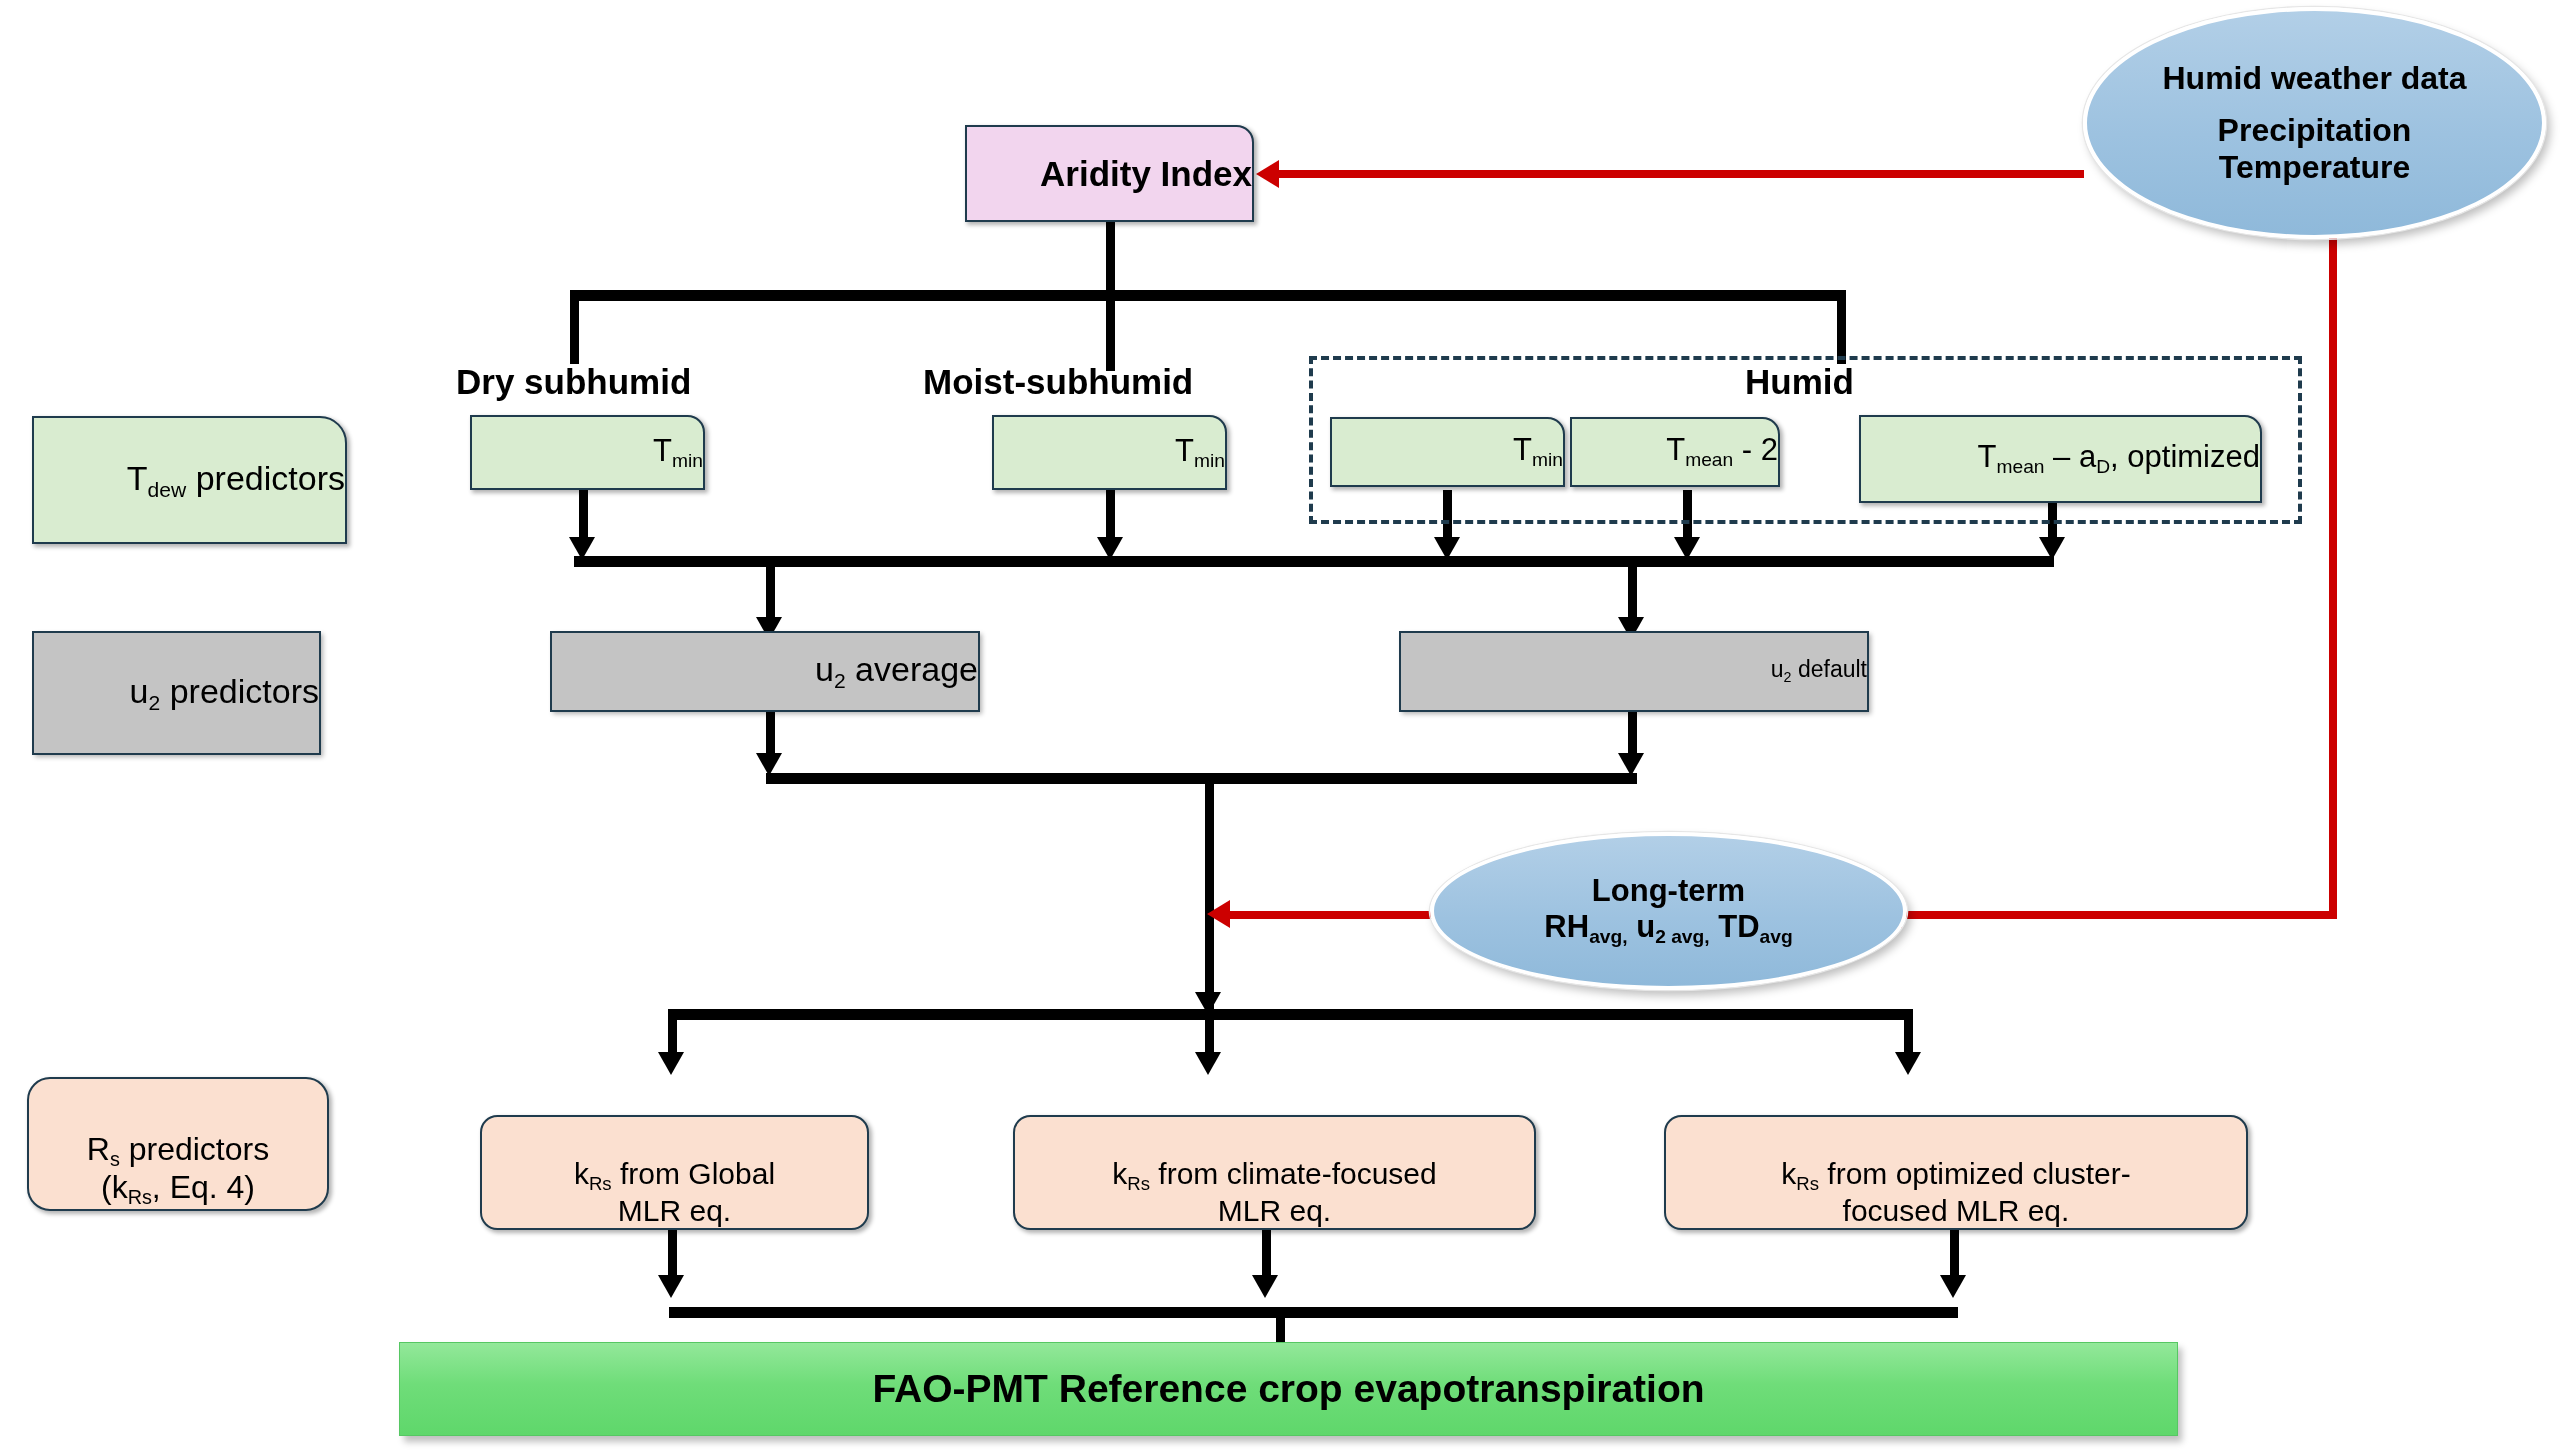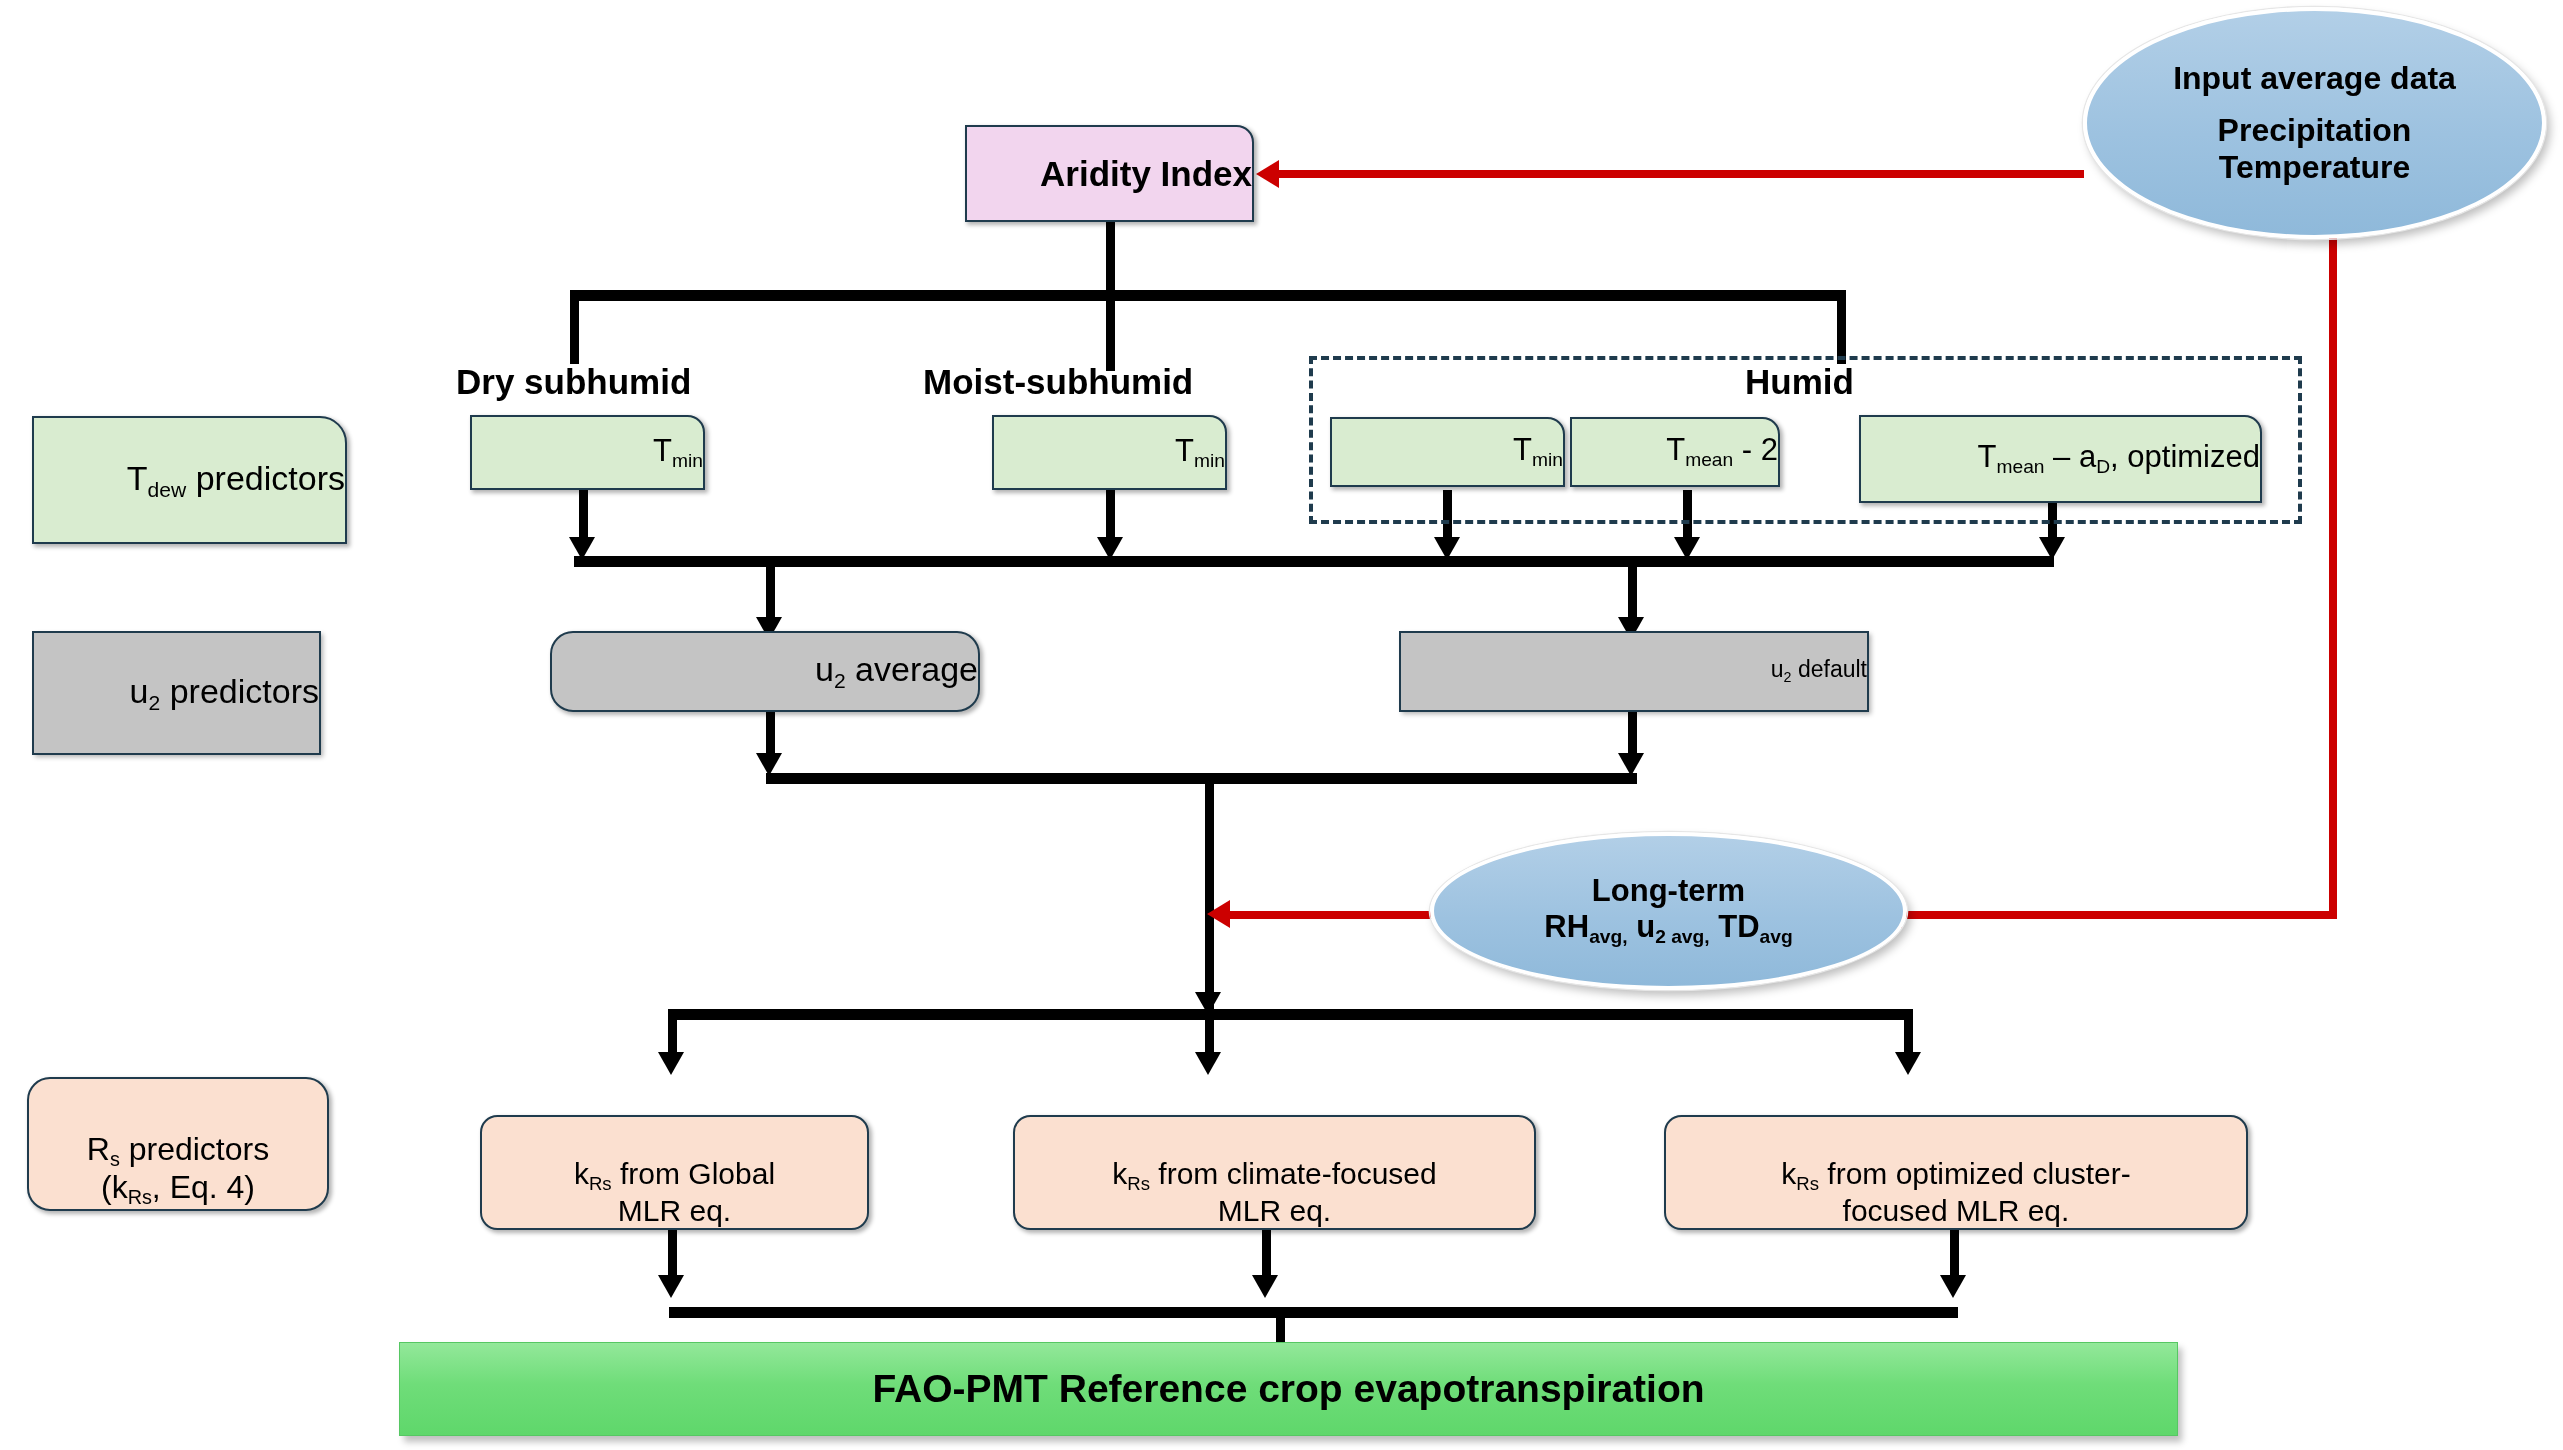--- a/index.html
+++ b/index.html
@@ -183,21 +183,21 @@
   <div class="node boxed gray" style="left:32px;top:631px;width:289px;height:124px;font-size:34px;">
     <span>u<sub>2</sub> predictors</span>
   </div>
 
   <div class="node boxed peach round-lg" style="left:27px;top:1077px;width:302px;height:134px;font-size:32px;flex-direction:column;">
     <span>R<sub>s</sub> predictors</span>
     <span>(k<sub>Rs</sub>, Eq. 4)</span>
   </div>
 
   <div class="ellipse" style="left:2083px;top:6.7px;width:463px;height:232px;font-size:32px;padding:9.4px;">
-    <span>Input average data</span>
+    <span>Humid weather data</span>
     <span style="height:14.8px"></span>
     <span>Precipitation</span>
     <span>Temperature</span>
   </div>
 
   <div class="node boxed pink cut-tr" style="left:965px;top:125px;width:289px;height:97px;font-size:35px;font-weight:bold;">
     <span>Aridity Index</span>
   </div>
 
   <div class="plainlabel" style="left:456px;top:362px;font-size:35px;">Dry subhumid</div>
@@ -217,21 +217,21 @@
   </div>
 
   <div class="node boxed green cut-tr" style="left:1570px;top:417px;width:210px;height:70px;font-size:31px;">
     <span>T<sub>mean</sub> - 2</span>
   </div>
 
   <div class="node boxed green cut-tr" style="left:1859px;top:415px;width:403px;height:88px;font-size:31px;">
     <span>T<sub>mean</sub> – a<sub>D</sub>, optimized</span>
   </div>
 
-  <div class="node boxed gray" style="left:550px;top:631px;width:430px;height:81px;font-size:34px;border-radius:23px;">
+  <div class="node boxed gray" style="left:550px;top:631px;width:430px;height:81px;font-size:34px;">
     <span>u<sub>2</sub> average</span>
   </div>
 
   <div class="node boxed gray" style="left:1399px;top:631px;width:470px;height:81px;font-size:23px;">
     <span>u<sub>2</sub> default</span>
   </div>
 
   <div class="ellipse" style="left:1430px;top:832px;width:477px;height:158px;font-size:31px;padding:6.7px;">
     <span>Long-term</span>
     <span>RH<sub>avg,</sub> u<sub>2 avg,</sub> TD<sub>avg</sub></span>

